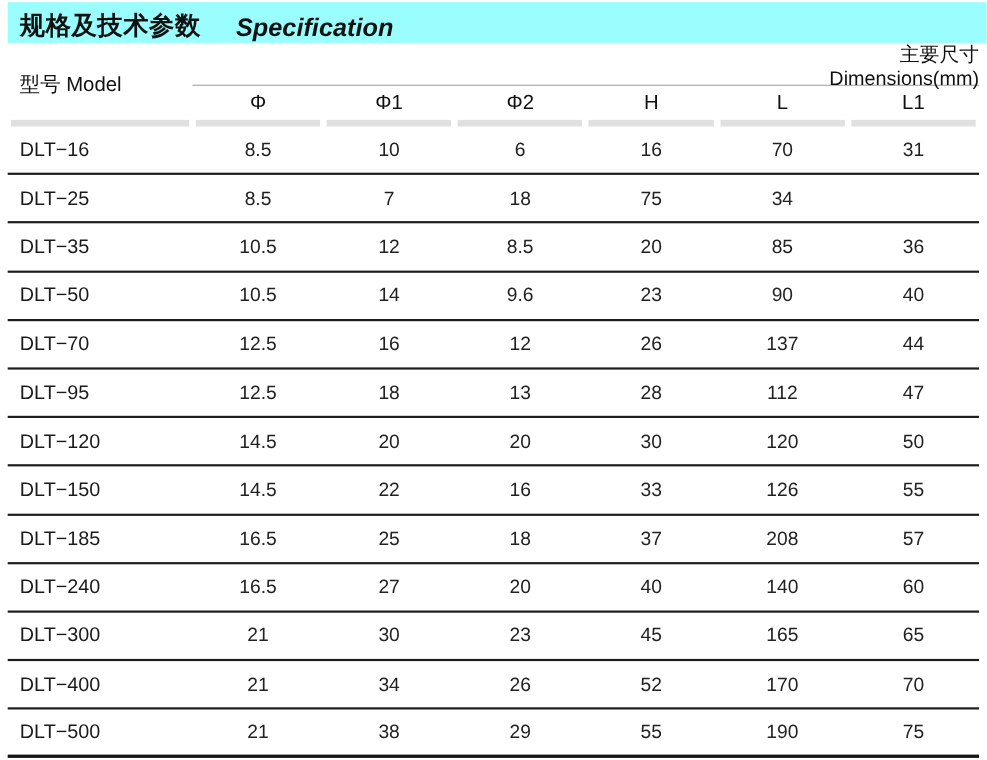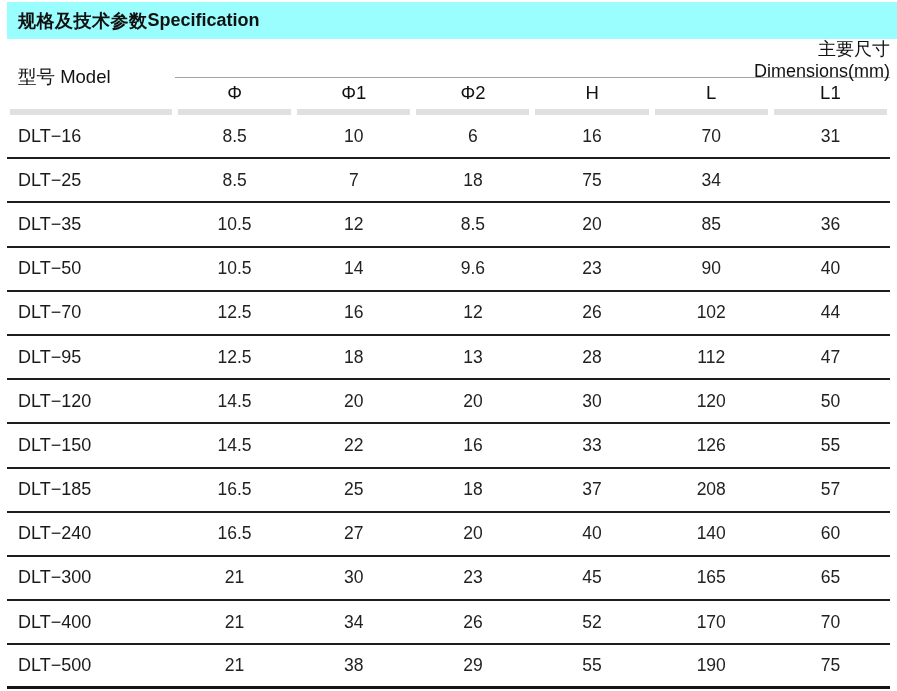--- a/index.html
+++ b/index.html
@@ -9,28 +9,28 @@
     color: #1c1c1c;
     position: relative;
   }
 
   
   .title-bar {
     position: absolute;
     top: 2px; left: 7px; right: 0;
     height: 37px;
     display: flex;
-    align-items: center;
+    align-items: flex-end;
     padding-left: 11px;
-    font-size: 18px;
+    font-size: 23px;
     font-weight: bold;
     color: #111;
     letter-spacing: 0.5px;
   }
-  .title-bar .en { margin-left: 0; letter-spacing: 0px; }
+  .title-bar .en { margin-left: 32px; letter-spacing: 0px; font-style: italic; }
 
   
   .spec-table {
     position: absolute;
     top: 45px; left: 7px;
     width: 883px;
     text-align: center;
   }
 
   
@@ -161,21 +161,21 @@
         <div class="tcell">23</div>
         <div class="tcell">90</div>
         <div class="tcell">40</div>
       </div>
       <div class="trow">
         <div class="tcell model">DLT−70</div>
         <div class="tcell">12.5</div>
         <div class="tcell">16</div>
         <div class="tcell">12</div>
         <div class="tcell">26</div>
-        <div class="tcell">102</div>
+        <div class="tcell">137</div>
         <div class="tcell">44</div>
       </div>
       <div class="trow">
         <div class="tcell model">DLT−95</div>
         <div class="tcell">12.5</div>
         <div class="tcell">18</div>
         <div class="tcell">13</div>
         <div class="tcell">28</div>
         <div class="tcell">112</div>
         <div class="tcell">47</div>

